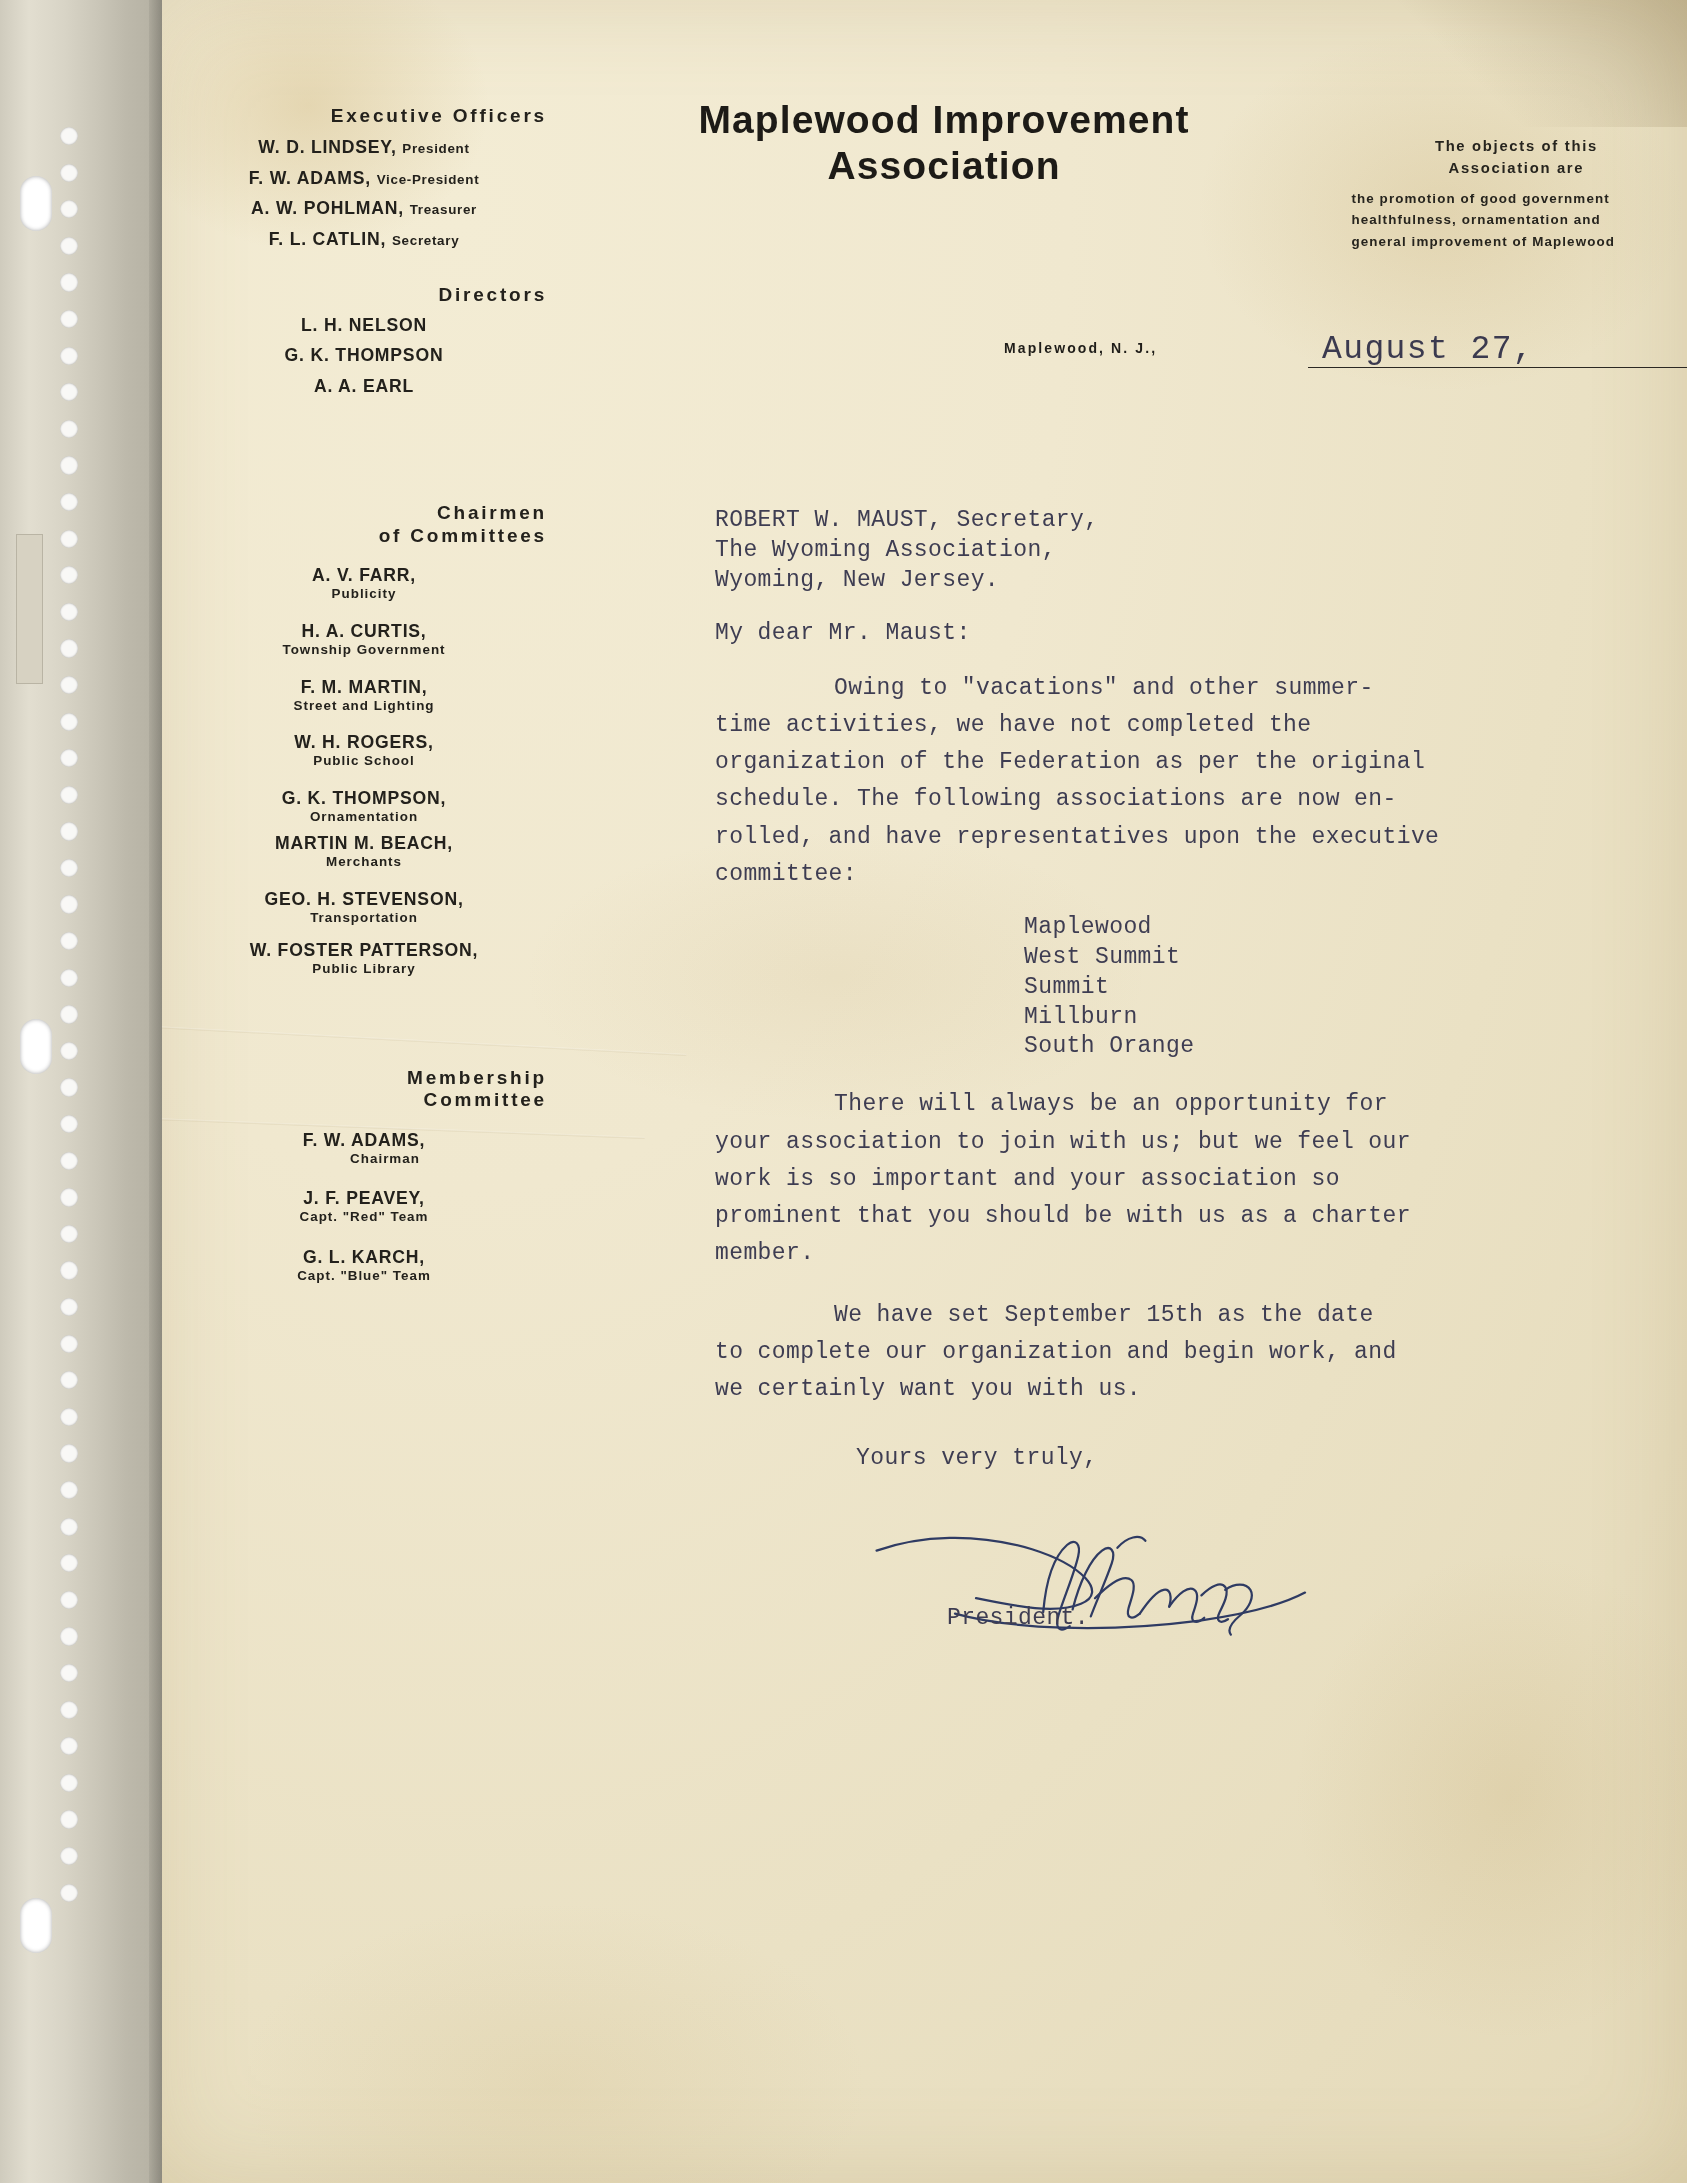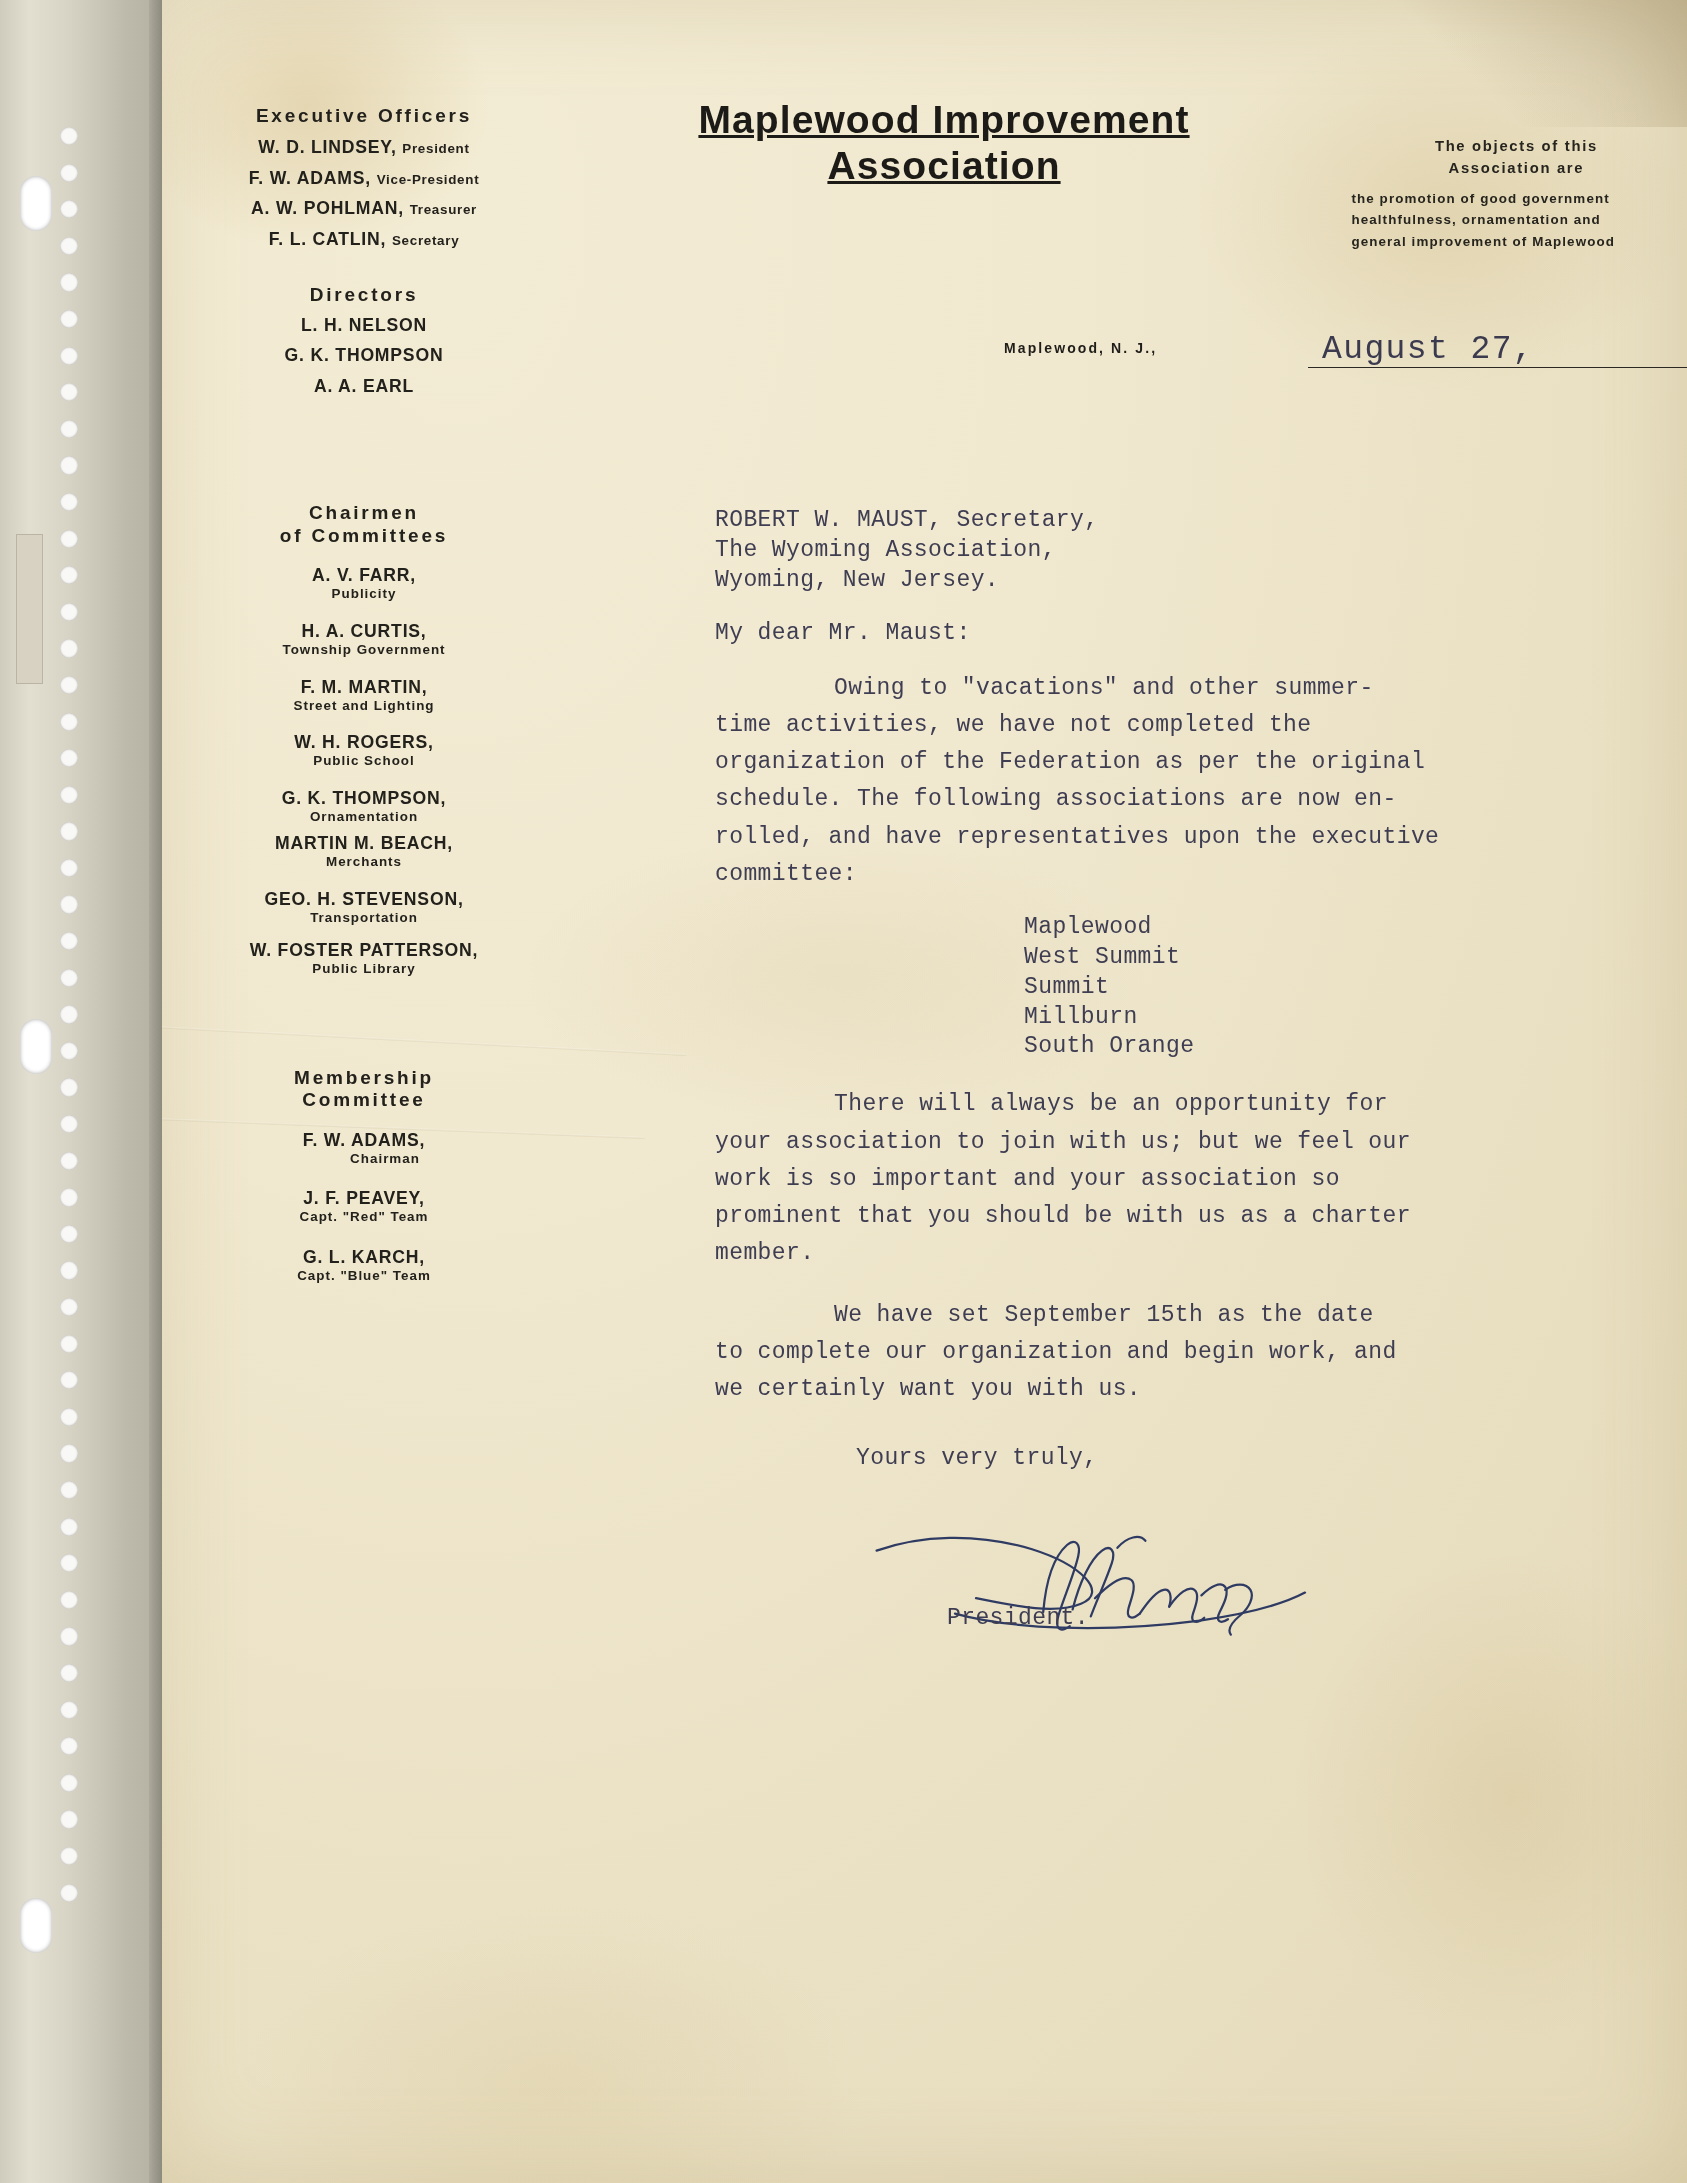--- a/index.html
+++ b/index.html
@@ -144,20 +144,21 @@
     top: 105px;
     width: 366px;
     text-align: center;
   }
   .blk { margin-bottom: 0; }
   .blk-title {
     font-size: 19px;
     letter-spacing: 2.8px;
     font-weight: bold;
     color: #23211c;
+    text-align: right;
   }
   .blk-title.two-line { line-height: 1.18; }
   .person {
     font-size: 17.6px;
     font-weight: bold;
     letter-spacing: 0.8px;
     color: #23211c;
     white-space: nowrap;
   }
   .person .role {
@@ -180,21 +181,20 @@
     top: 97px;
     width: 738px;
   }
   #title-block .t-line {
     font-size: 39px;
     font-weight: bold;
     letter-spacing: 1.1px;
     color: #1d1b17;
     line-height: 1.18;
     text-align: center;
-    text-decoration: underline;
   }
 
   
   #objects {
     position: absolute;
     right: 5.6px;
     top: 135px;
     width: 330px;
     text-align: center;
     color: #26241e;

